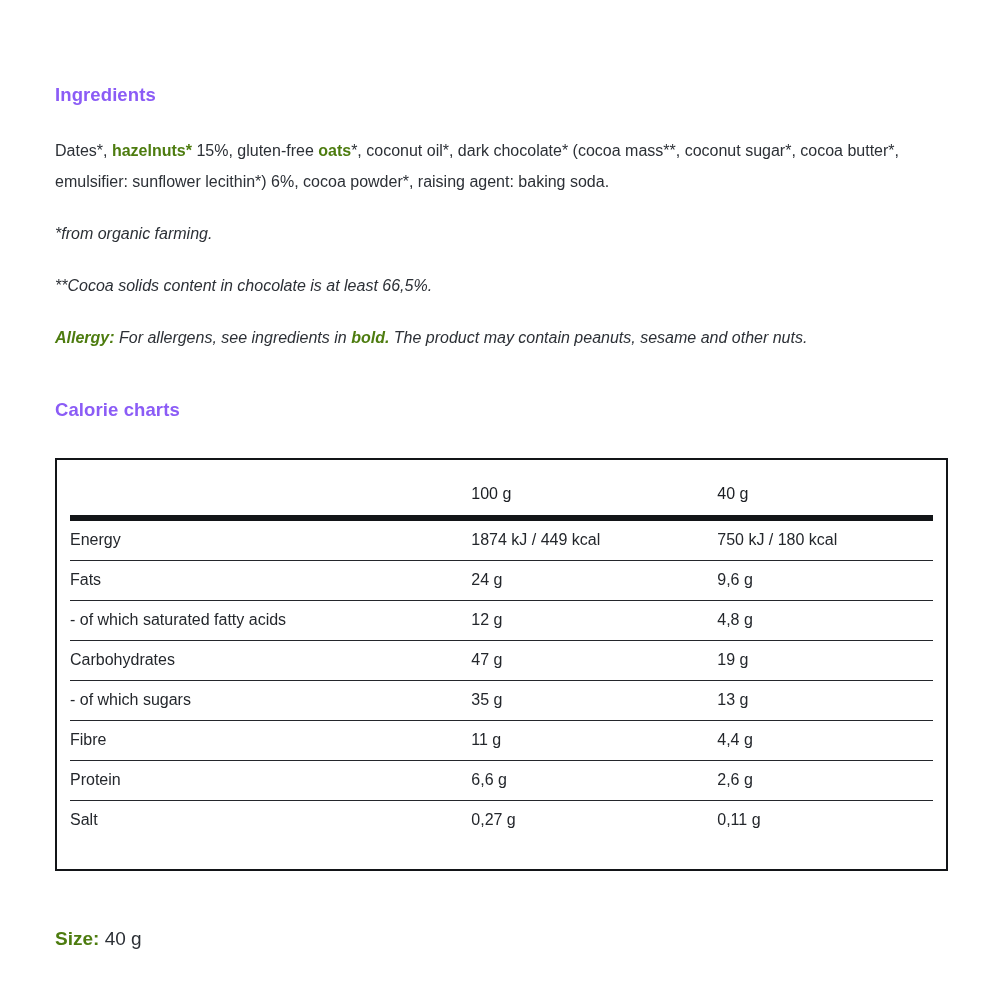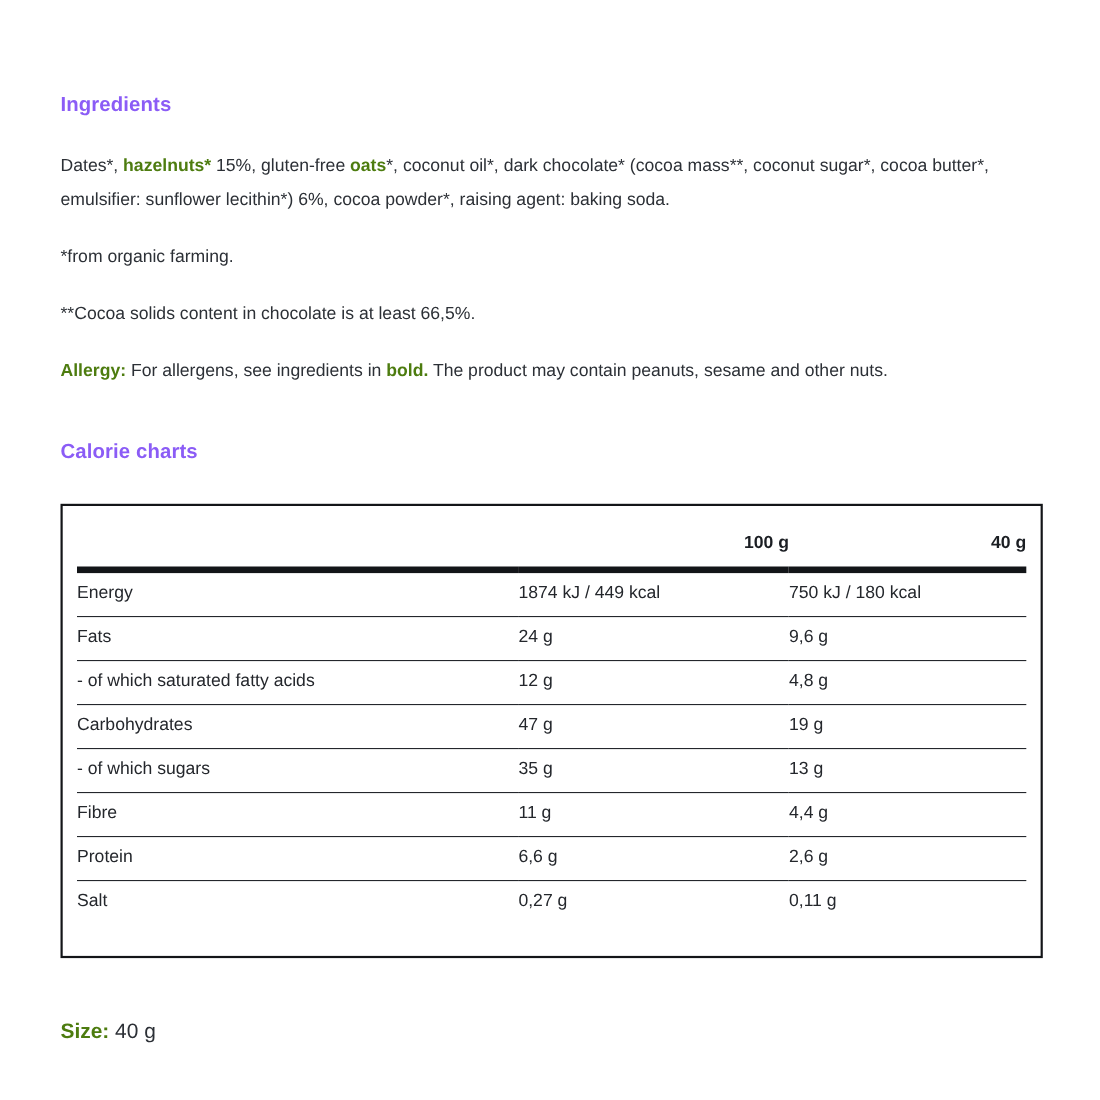--- a/index.html
+++ b/index.html
@@ -25,39 +25,40 @@
   .ingredients-paragraph {
     margin: 29px 0 0 0;
     font-size: 16px;
     line-height: 31px;
     max-width: 895px;
   }
   .note {
     margin: 21px 0 0 0;
     font-size: 16px;
     line-height: 31px;
+    font-style: italic;
   }
   .allergy { margin-top: 21px; }
   .b, .bold-label { font-weight: 700; color: #4d7c0f; }
   .calorie-heading { margin-top: 46px; }
   .table-wrap {
     margin-top: 37px;
     border: 2px solid #131518;
     padding: 0 13px;
     width: 863px;
   }
   table.nutrition {
     width: 100%;
     border-collapse: collapse;
     font-size: 16px;
     color: #24272c;
   }
   table.nutrition th {
-    text-align: right;
-    font-weight: 700;
+    text-align: left;
+    font-weight: 400;
     color: #1b1e23;
     padding: 25px 0 12px 0;
     border-bottom: 6px solid #131518;
   }
   table.nutrition th:nth-child(1) { width: 46.5%; }
   table.nutrition th:nth-child(2) { width: 28.5%; }
   table.nutrition td {
     padding: 10px 0 11px 0;
     border-bottom: 1px solid #24272c;
   }

